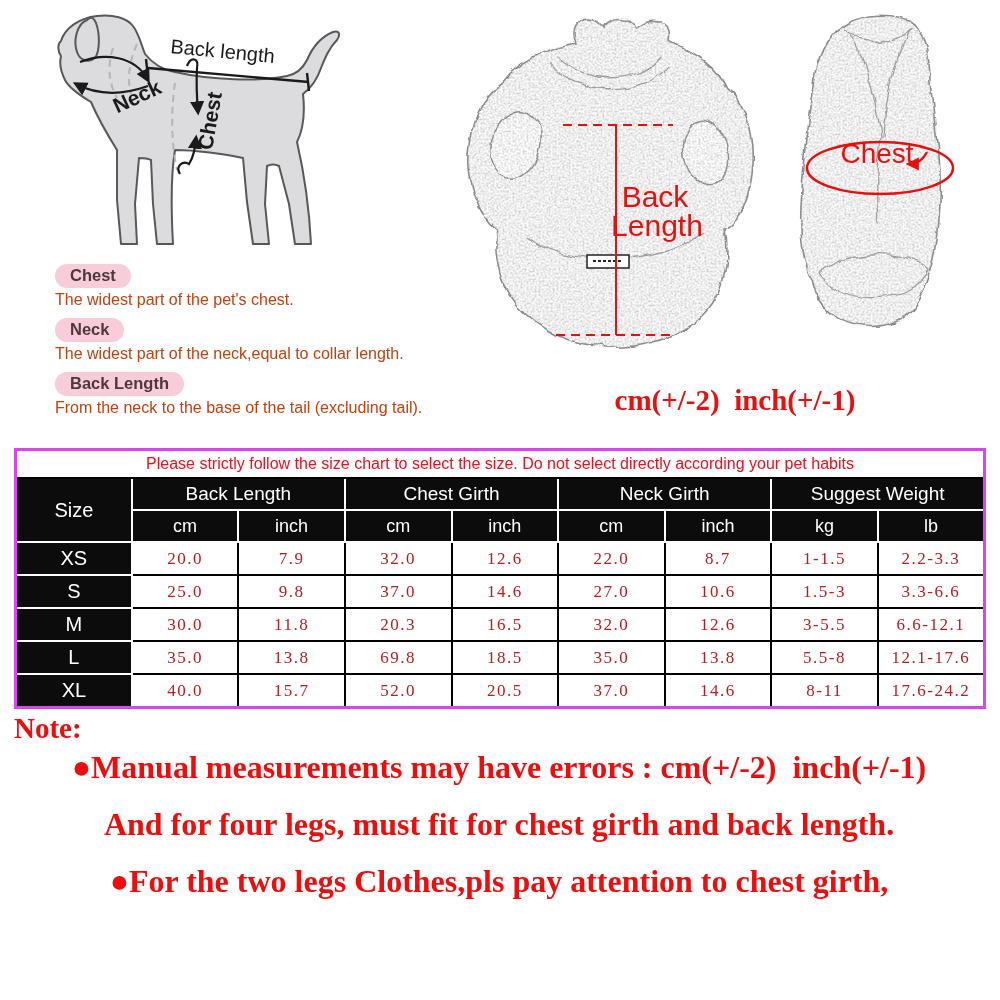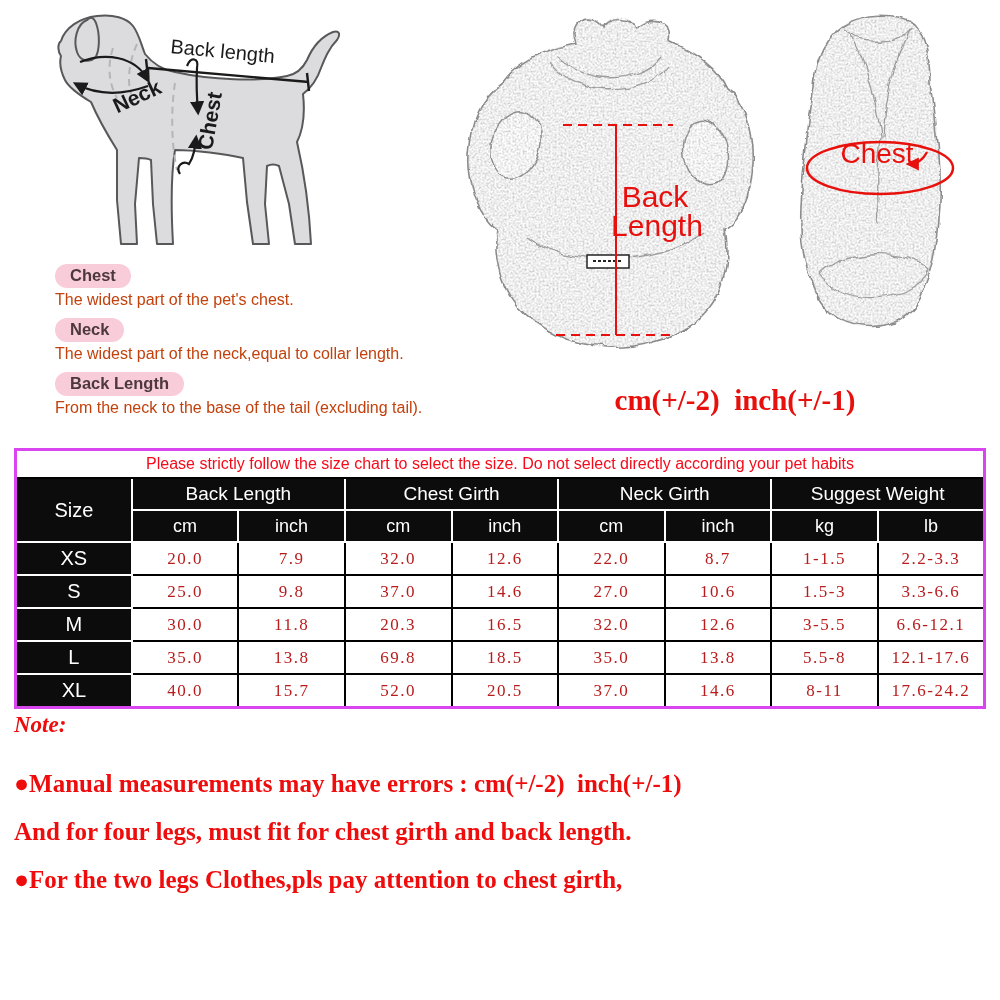--- a/index.html
+++ b/index.html
@@ -35,22 +35,22 @@
   .size-h{font-size:20px;}
   .rowh{font-size:20px;height:31px;}
   .val{border:2px solid #000;font-family:"Liberation Serif",serif;font-size:17px;
        letter-spacing:1.5px;color:#b91c1c;height:31px;}
   .c-size{width:12%;}
   .c-val{width:11%;}
 
   
   .note{position:absolute;left:14px;top:712px;right:16px;color:#ee0c0c;
         font-family:"Liberation Serif",serif;font-weight:bold;}
-  .note-title{font-size:23px;margin-bottom:32px;font-style:italic;}
-  .note-line{font-size:25px;margin-bottom:20px;white-space:pre-wrap;}
+  .note-title{font-size:29px;margin-bottom:4px;}
+  .note-line{font-size:32px;margin-bottom:20px;white-space:pre-wrap;text-align:center;}
 </style>
 </head>
 <body>
 
 <div class="canvas">
 
   <svg class="dog-svg" width="330" height="250" viewBox="0 0 330 250">
     <defs>
       <marker id="ah" viewBox="0 0 10 10" refX="7.5" refY="5" markerWidth="6.5" markerHeight="6.5" orient="auto">
         <path d="M0,0 L10,5 L0,10 z" fill="#1a1a1a"></path>

